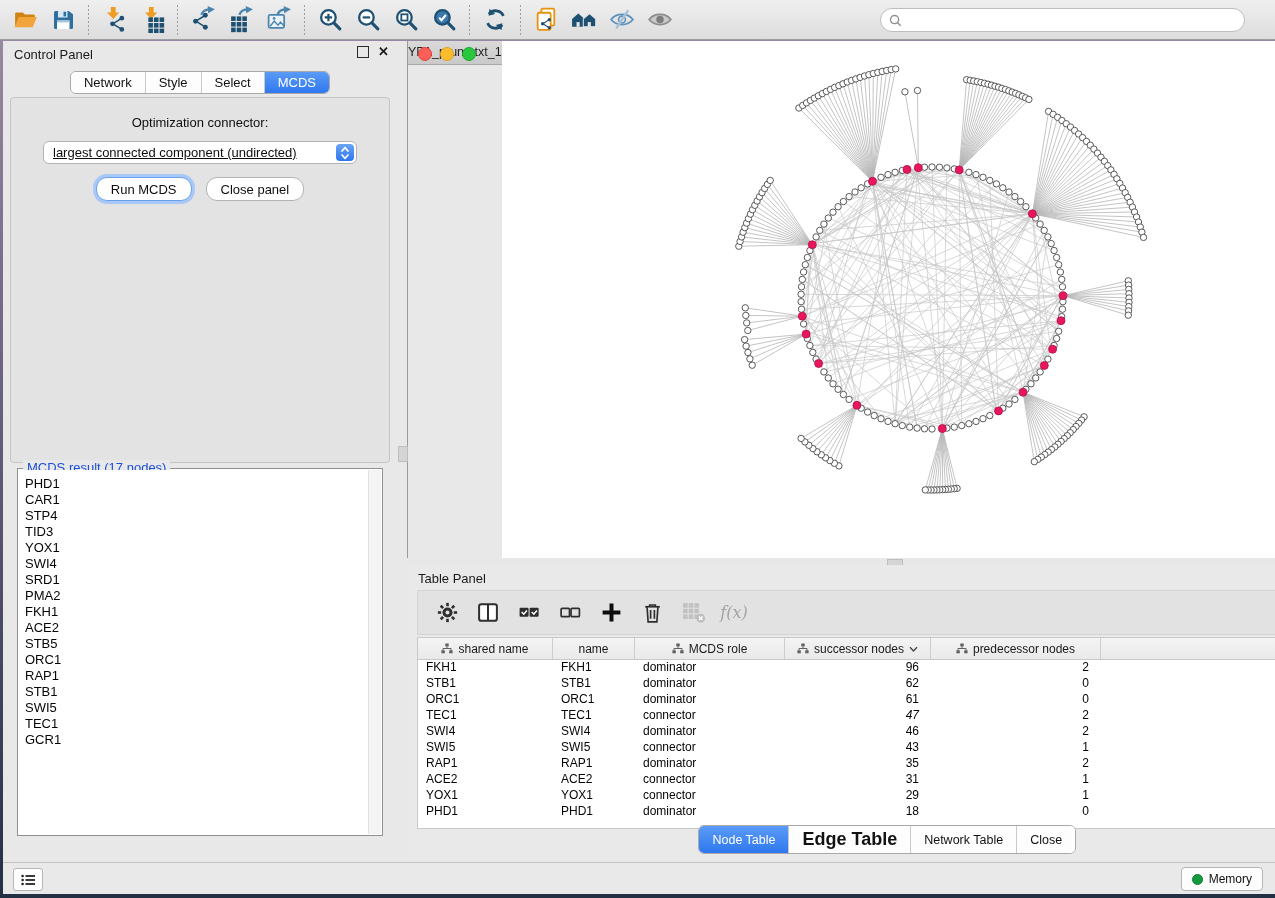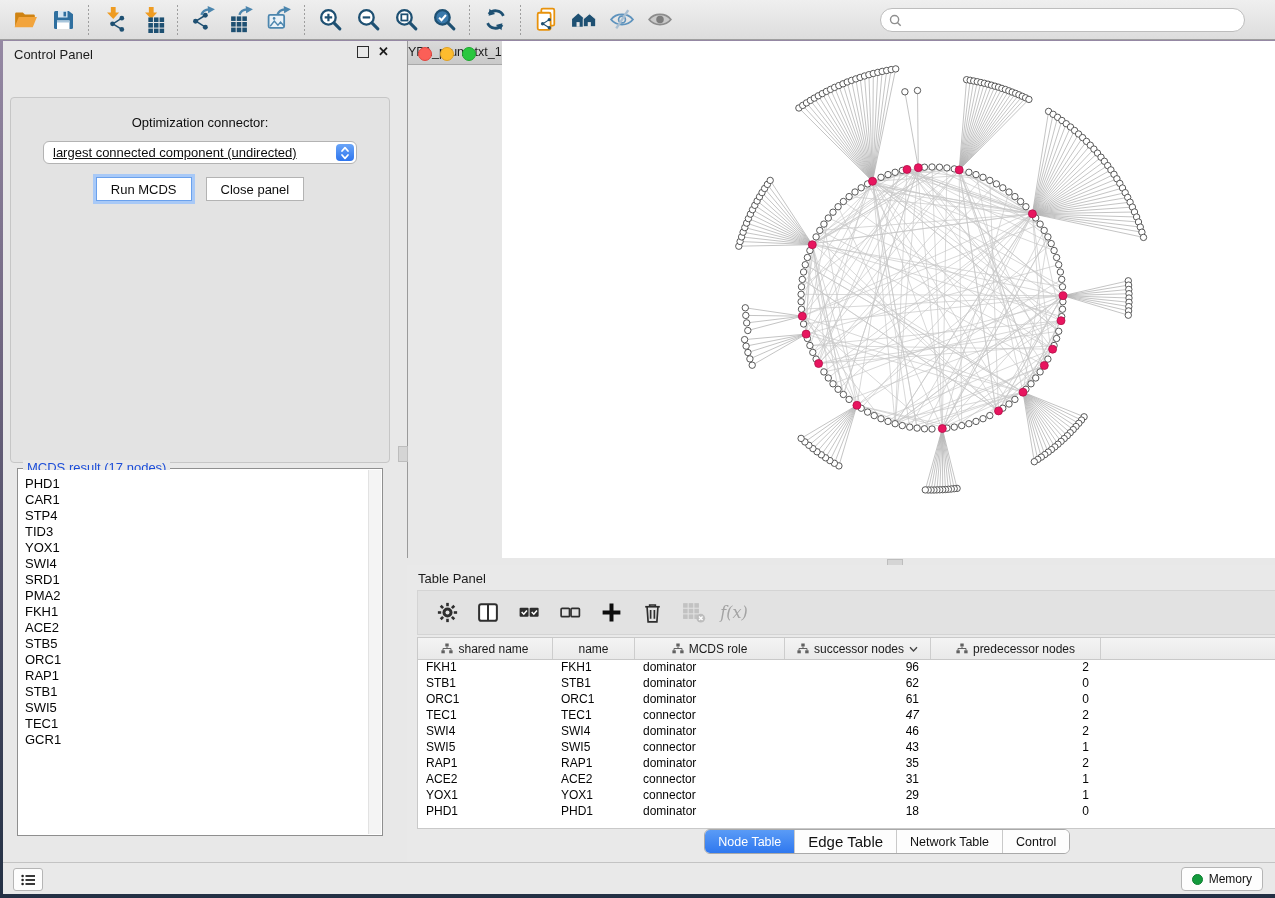--- a/index.html
+++ b/index.html
@@ -34,21 +34,21 @@
   .cp-inner{position:absolute;top:56px;left:7px;right:7px;height:364px;background:#e3e3e3;
     border:1px solid #c6c6c6;border-radius:4px;}
   .opt-label{margin-top:17px;text-align:center;font-size:13px;color:#0e0e0e;}
   .select-box{position:relative;margin:11px auto 0;width:314px;height:23px;background:#fff;
     border:1px solid #b3b3b3;border-radius:6px;box-sizing:border-box;}
   .select-box .sel-text{position:absolute;left:9px;top:3px;font-size:13px;color:#0e0e0e;white-space:nowrap;text-decoration:underline;}
   .stepper{position:absolute;right:2px;top:2px;bottom:2px;width:18px;border-radius:4px;
     background:linear-gradient(180deg,#6aa5f8,#2e75ee);display:flex;flex-direction:column;align-items:center;justify-content:center;}
   .stepper svg{display:block;}
   .btn-row{margin-top:13px;display:flex;justify-content:center;gap:14px;}
-  .push-btn{height:24px;padding:0 14px;background:#fff;border:1px solid #b3b3b3;border-radius:0;
+  .push-btn{height:24px;padding:0 14px;background:#fff;border:1px solid #b3b3b3;border-radius:11px;
     font-size:13px;color:#0e0e0e;cursor:default;}
   .push-btn.focused{border:1px solid #6ba1ec;box-shadow:0 0 0 3px #a8c9f7;}
   .result-frame{position:absolute;top:427px;left:14px;width:364px;height:366px;border:1px solid #8f8f8f;background:#fff;}
   .result-frame .legend{position:absolute;top:-9px;left:5px;background:#e8e8e8;padding:0 4px;font-size:13px;color:#1d4ed8;}
   .result-list{position:absolute;left:1px;right:1px;top:1px;bottom:1px;background:#fff;overflow:hidden;padding:6px 0 0 6px;box-sizing:border-box;}
   .result-item{font-size:13px;line-height:16px;color:#050505;}
   .result-scroll{position:absolute;right:1px;top:1px;bottom:1px;width:12px;background:#f4f4f4;border-left:1px solid #e2e2e2;}
   
   .v-split{width:10px;flex:none;position:relative;background:#e8e8e8;}
   .v-grip{position:absolute;left:1px;top:405px;width:8px;height:14px;background:#d5d5d5;border:1px solid #bdbdbd;}
@@ -314,20 +314,26 @@
   <div class="content">
 
     <div class="cpanel">
       <div class="panel-header">
         <span class="panel-title">Control Panel</span>
         <span class="win-icons">
           <span class="float-ic"></span>
           <span class="close-ic">✕</span>
         </span>
       </div>
+      <div class="cp-tabs"><span class="seg" id="cp-tabs">
+            <button class="seg-btn">Network</button>
+            <button class="seg-btn">Style</button>
+            <button class="seg-btn">Select</button>
+            <button class="seg-btn active">MCDS</button>
+          </span></div>
 
       <div class="cp-inner">
         <div class="opt-label">Optimization connector:</div>
         <div class="select-box">
           <span class="sel-text">largest connected component (undirected)</span>
           <span class="stepper">
             <svg width="10" height="14" viewBox="0 0 10 14">
               <path d="M2 5 L5 1.6 L8 5" fill="none" stroke="#fff" stroke-width="1.7" stroke-linecap="round" stroke-linejoin="round"></path>
               <path d="M2 9 L5 12.4 L8 9" fill="none" stroke="#fff" stroke-width="1.7" stroke-linecap="round" stroke-linejoin="round"></path>
             </svg>
@@ -1192,23 +1198,23 @@
                 <div class="td num" style="width: 146px;">18</div>
                 <div class="td num" style="width: 170px;">0</div>
               </div>
             </div>
           <div class="t-scroll">
               <div class="t-thumb"></div>
             </div>
         </div>
         <div class="tp-tabs"><span class="seg" id="tp-tabs">
               <button class="seg-btn active" style="font-size: 12.5px;">Node Table</button>
-              <button class="seg-btn" style="font-size: 15px;">Edge Table</button>
+              <button class="seg-btn" style="font-size: 18px; font-weight: bold;">Edge Table</button>
               <button class="seg-btn" style="font-size: 12.5px;">Network Table</button>
-              <button class="seg-btn" style="font-size: 12.5px;">Control</button>
+              <button class="seg-btn" style="font-size: 12.5px;">Close</button>
             </span></div>
       </div>
     </div>
   </div>
 
   <div class="statusbar">
     <span class="list-btn">
       <svg width="15" height="12" viewBox="0 0 15 12">
         <g fill="#222">
             <circle cx="1.6" cy="2" r="1.3"></circle>

